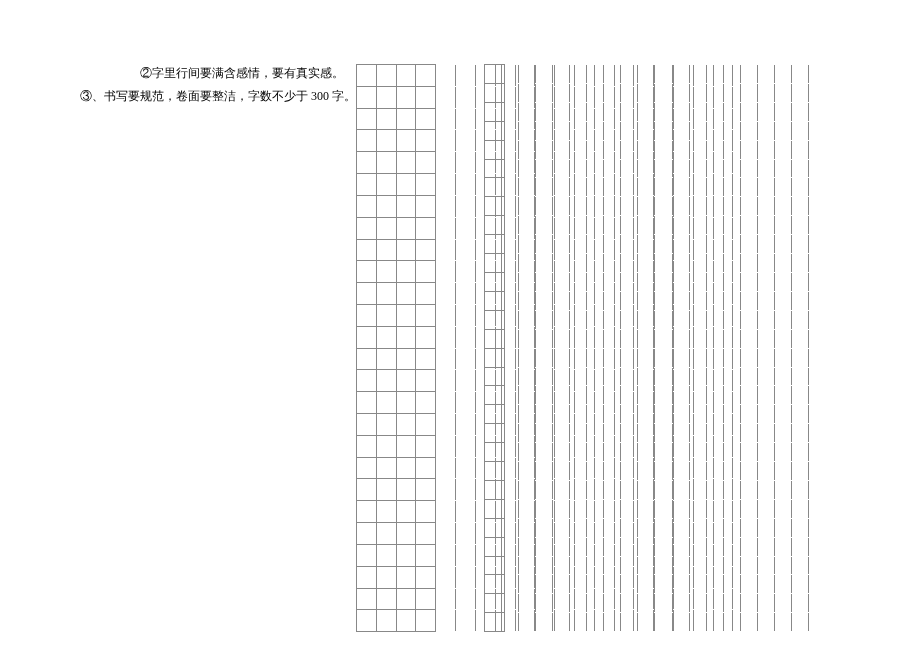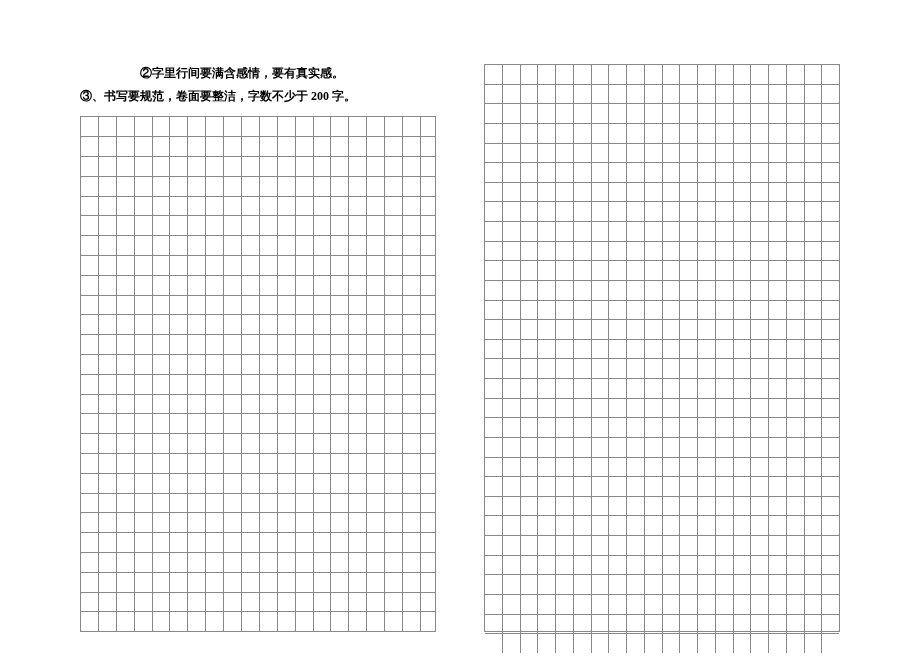--- a/index.html
+++ b/index.html
@@ -11,22 +11,21 @@
       font-size: 12px;
       color: #000;
       position: relative;
       display: flex;
       gap: 48px;
       padding: 64px 80px 40px 80px;
     }
     .column {
       flex: 1;
       display: flex;
-      flex-direction: column;
-      font-weight: bold;
+      flex-direction: row;
     }
     .instructions {
       margin-bottom: 10px;
       line-height: 1.6;
     }
     .instructions .line1 {
       padding-left: 60px;
       margin-bottom: 4px;
     }
     .instructions .line2 {
@@ -59,21 +58,21 @@
     .right-grid {
       height: 100%;
     }
   </style>
 </head>
 <body>
 
 <div class="column">
   <div class="instructions">
     <div class="line1">②字里行间要满含感情，要有真实感。</div>
-    <div class="line2">③、书写要规范，卷面要整洁，字数不少于 200 字。</div>
+    <div class="line2">③、书写要规范，卷面要整洁，字数不少于 300 字。</div>
   </div>
   <div class="writing-grid left-grid" id="grid-left">
       <div class="grid-row">
         <div class="grid-cell"></div>
         <div class="grid-cell"></div>
         <div class="grid-cell"></div>
         <div class="grid-cell"></div>
         <div class="grid-cell"></div>
         <div class="grid-cell"></div>
         <div class="grid-cell"></div>

